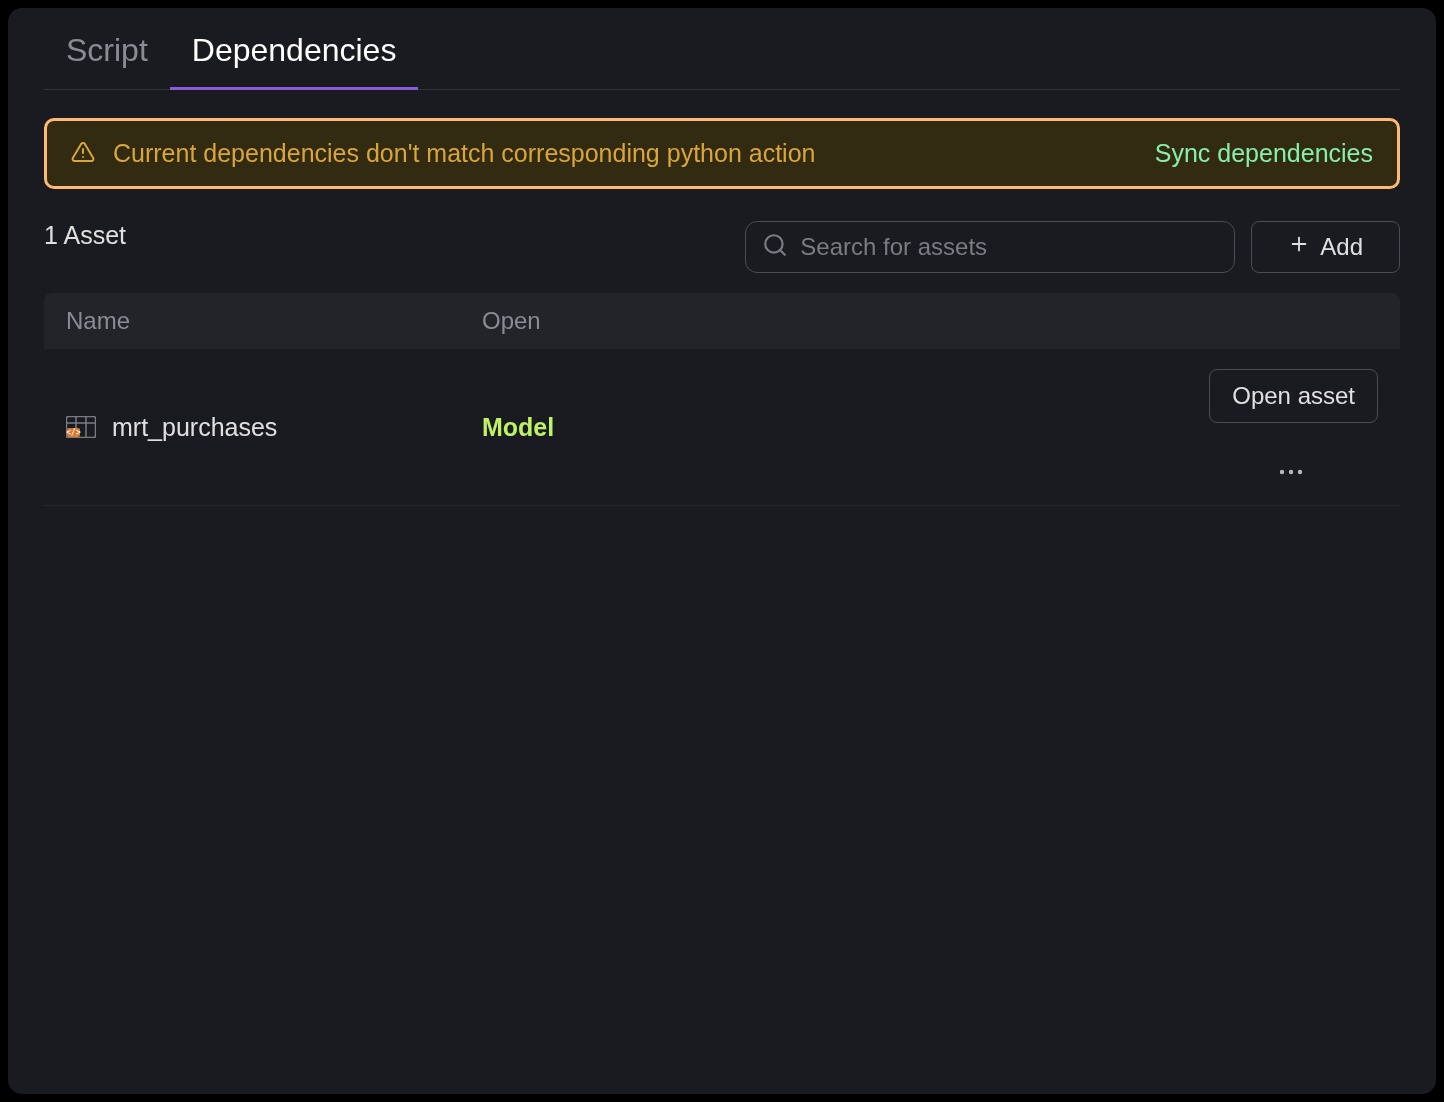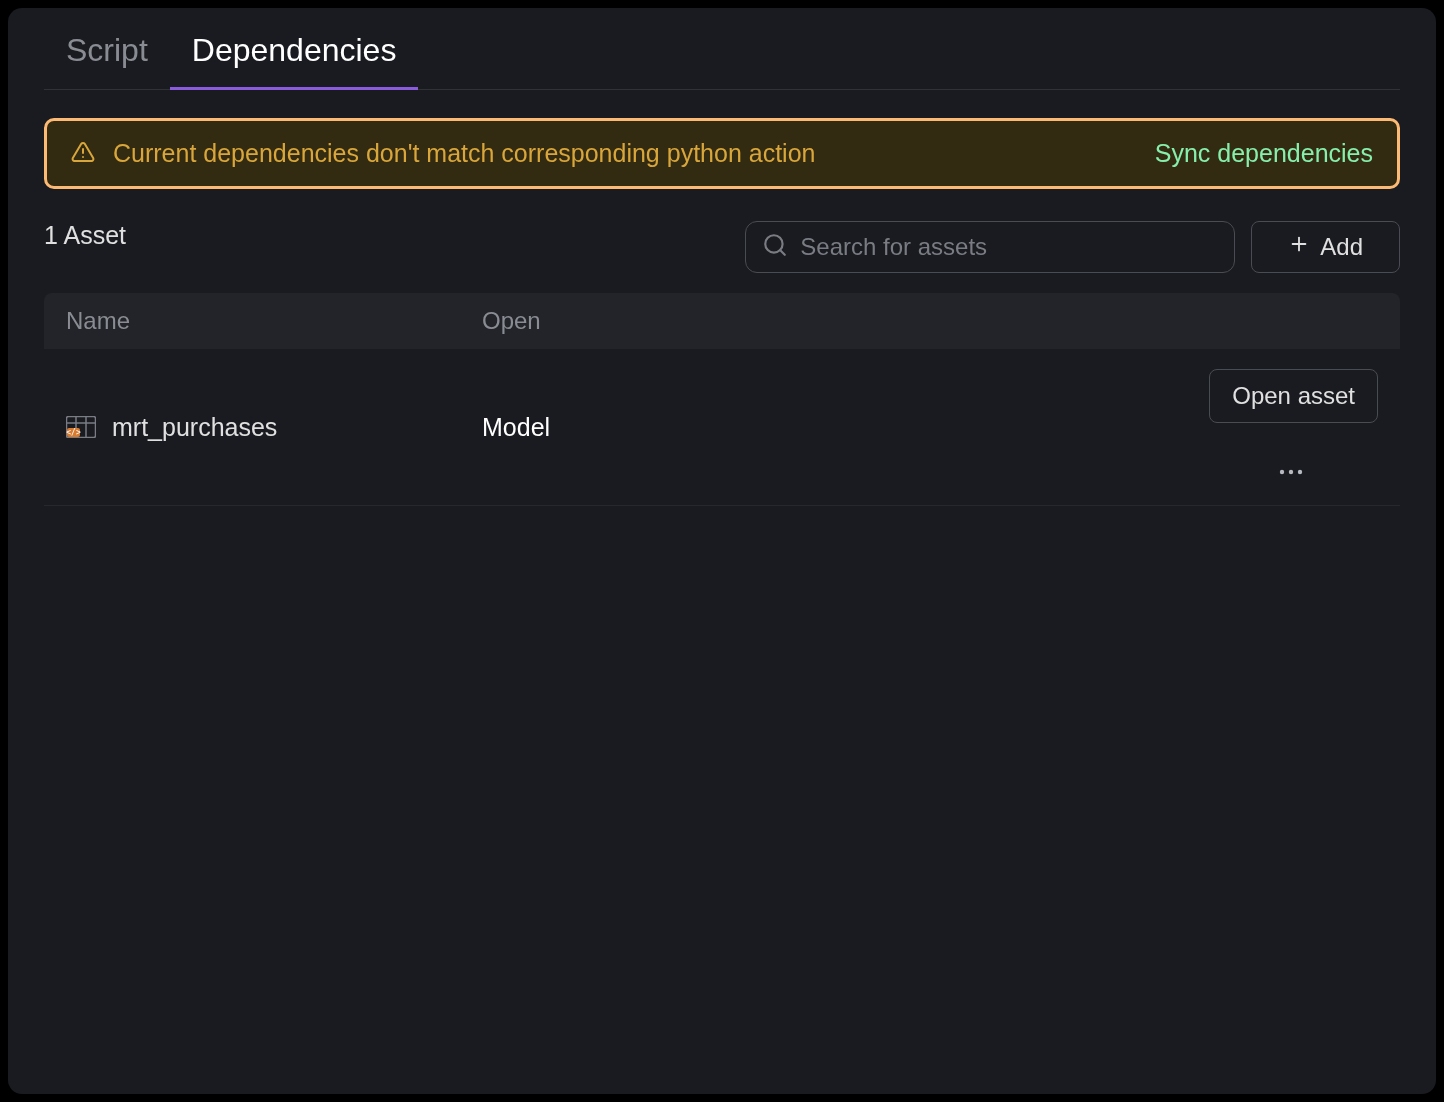--- a/index.html
+++ b/index.html
@@ -160,22 +160,23 @@
     }
     .model-icon svg {
       display: block;
     }
     .row-name {
       font-size: 25px;
       color: #e0e0e0;
     }
     .cell-type {
       font-size: 25px;
-      color: #ffffff;
-      flex: 1;
+      color: #bef264;
+      flex: 1;
+      font-weight: bold;
     }
     .cell-actions {
       display: flex;
       align-items: center;
       gap: 32px;
       flex-direction: column;
     }
     .open-button {
       border: 1px solid #4a4c54;
       border-radius: 8px;

